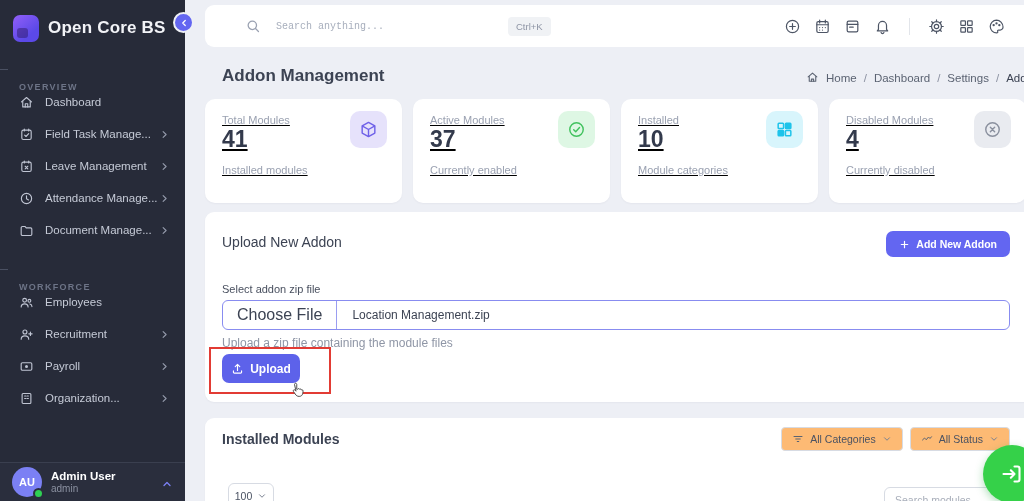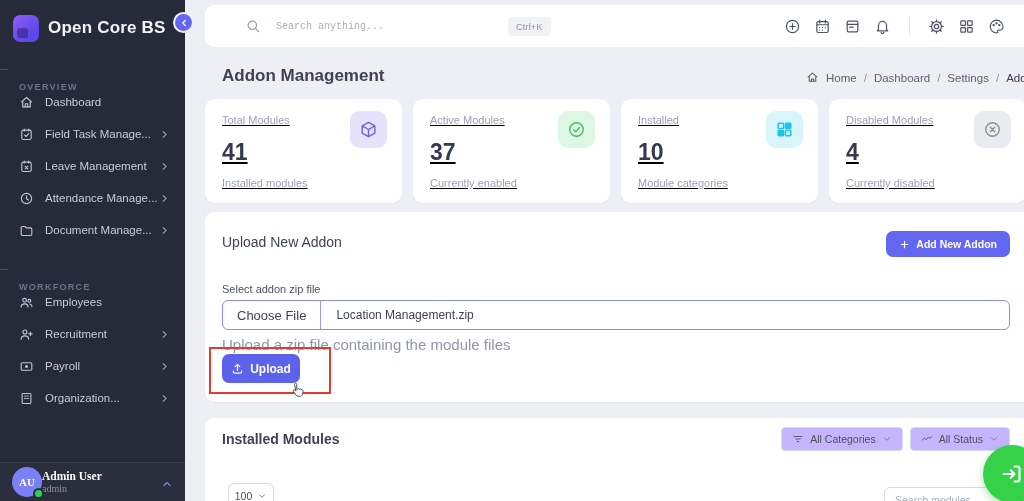--- a/index.html
+++ b/index.html
@@ -17,21 +17,21 @@
   .section-row { position:relative; margin-top:17px; padding-left:19px; height:11px; display:flex; align-items:center; }
   .section-row .dash { position:absolute; left:0; top:50%; width:8px; height:1px; background:#4a5062; }
   .section-label { font-size:9px; letter-spacing:1.3px; color:#6d7487; font-weight:bold;margin-top:36px; }
   .nav { margin-top:12px; }
   .nav-item { display:flex; align-items:center; height:32px; padding:0 15px 0 19px; color:#c6cbd7; cursor:pointer; }
   .nav-ic { width:15px; height:15px; margin-right:11px; flex:0 0 auto; color:#c0c5d3; }
   .nav-ic svg { width:100%; height:100%; display:block; }
   .nav-label { flex:1; font-size:11.5px; white-space:nowrap; overflow:hidden; }
   .nav-chev { width:11px; height:11px; color:#959bac; }
   .nav-chev svg { width:100%; height:100%; display:block; }
-  .user-footer { position:absolute; left:0; bottom:0; width:185px; height:39px; background:#2a2e3d; border-top:1px solid #3a3f4f; display:flex; align-items:center; padding:0 12px; gap:0; z-index:4;font-family:Liberation Serif, serif; }
+  .user-footer { position:absolute; left:0; bottom:0; width:185px; height:39px; background:#2a2e3d; border-top:1px solid #3a3f4f; display:flex; align-items:center; padding:0 12px; gap:9px; z-index:4; }
   .avatar { position:relative; width:30px; height:30px; border-radius:50%; background:#7b80f4; color:#fff; font-size:11px; font-weight:bold; display:flex; align-items:center; justify-content:center; flex:0 0 auto; }
   .avatar .dot { position:absolute; right:-2px; bottom:-2px; width:11px; height:11px; border-radius:50%; background:#2fd153; border:2px solid #2a2e3d; }
   .user-meta { flex:1; line-height:1.15; }
   .user-name { font-size:11.5px; font-weight:bold; color:#fff; }
   .user-role { font-size:10px; color:#8b91a1; }
   .user-chev { width:12px; height:12px; color:#7b80f4; cursor:pointer; }
   .user-chev svg { width:100%; height:100%; }
 
   
   .topbar { position:absolute; left:205px; top:5px; width:830px; height:42px; background:#fff; border-radius:9px; display:flex; align-items:center; padding:0 30px 0 40px; z-index:1; }
@@ -56,45 +56,45 @@
   
   .stats { position:absolute; left:205px; top:99px; display:flex; gap:11px; }
   .stat { width:197px; height:104px; background:#fff; border-radius:10px; padding:15px 17px; position:relative; box-shadow:0 1px 2px rgba(25,30,60,.04);text-decoration:underline; }
   .stat-label { font-size:11px; color:#9aa1b1; }
   .stat-ic { position:absolute; top:12px; right:15px; width:37px; height:37px; border-radius:10px; display:flex; align-items:center; justify-content:center; }
   .stat-ic svg { width:19px; height:19px; }
   .s1 .stat-ic { background:#e6e2fb; color:#6f61e8; }
   .s2 .stat-ic { background:#def7e4; color:#41c25e; }
   .s3 .stat-ic { background:#d8f5fc; color:#1ec3ea; }
   .s4 .stat-ic { background:#e9ebf0; color:#8a909e; }
-  .stat-value { font-size:23px; font-weight:bold; color:#333a4c; margin-top:13px; }
+  .stat-value { font-size:23px; font-weight:bold; color:#333a4c; }
   .stat-sub { font-size:11px; color:#9aa1b1; margin-top:11px; }
 
   
   .upload-card { position:absolute; left:205px; top:212px; width:830px; height:190px; background:#fff; border-radius:9px; box-shadow:0 1px 2px rgba(25,30,60,.04); }
   .upload-title { position:absolute; left:17px; top:22px; font-size:14px; font-weight:normal; color:#3c4353; }
   .add-btn { position:absolute; right:25px; top:19px; height:26px; background:#6366f1; border:none; border-radius:7px; color:#fff; font-size:10.5px; font-weight:bold; font-family:"Liberation Sans",sans-serif; display:flex; align-items:center; gap:6px; padding:0 13px; cursor:pointer; }
   .add-btn svg { width:11px; height:11px; }
   .field-label { position:absolute; left:17px; top:71px; font-size:11px; color:#49505f; }
   .file-input { position:absolute; left:17px; top:88px; width:788px; height:30px; border:1.4px solid #888cf0; border-radius:6px; background:#fff; display:flex; align-items:center; cursor:pointer; }
-  .choose { height:100%; display:flex; align-items:center; padding:0 14px; font-size:13px; color:#3c4353; border-right:1.4px solid #9a9df1; }
+  .choose { height:100%; display:flex; align-items:center; padding:0 14px; font-size:16px; color:#3c4353; border-right:1.4px solid #9a9df1; }
   .file-name { padding:0 15px; font-size:12px; color:#3c4353; }
-  .helper { position:absolute; left:17px; top:124px; font-size:15px; color:#8f96a6; }
+  .helper { position:absolute; left:17px; top:124px; font-size:12px; color:#8f96a6; }
   .upload-btn { position:absolute; left:17px; top:142px; width:78px; height:29px; background:#5d62ea; border:none; border-radius:7px; color:#fff; font-size:12px; font-weight:bold; font-family:"Liberation Sans",sans-serif; display:flex; align-items:center; justify-content:center; gap:6px; cursor:pointer; }
   .upload-btn svg { width:13px; height:13px; }
 
   
   .red-annotation { position:absolute; left:209px; top:347px; width:122px; height:47px; border:2.5px solid #e23b34; z-index:6; pointer-events:none; }
   .cursor-hand { position:absolute; left:287px; top:381px; width:18px; height:18px; z-index:7; pointer-events:none; }
 
   
   .modules-card { position:absolute; left:205px; top:418px; width:830px; height:110px; background:#fff; border-radius:9px; box-shadow:0 1px 2px rgba(25,30,60,.04); }
   .mod-title { position:absolute; left:17px; top:13px; font-size:14px; font-weight:bold; color:#3c4353; }
   .filters { position:absolute; right:25px; top:9px; display:flex; gap:7px; }
-  .drop { height:24px; border:1px solid #d7dbe3; border-radius:4px; background:#c4b5fd; display:flex; align-items:center; gap:6px; padding:0 10px; font-size:10.5px; color:#4a5262; cursor:pointer; }
+  .drop { height:24px; border:1px solid #d7dbe3; border-radius:4px; background:#fdba74; display:flex; align-items:center; gap:6px; padding:0 10px; font-size:10.5px; color:#4a5262; cursor:pointer; }
   .drop-ic { width:12px; height:12px; color:#5a6372; }
   .drop-ic svg, .drop-chev svg { width:100%; height:100%; display:block; }
   .drop-chev { width:10px; height:10px; color:#7b8292; }
   .page-size { position:absolute; left:23px; top:65px; width:46px; height:26px; border:1px solid #d7dbe3; border-radius:6px; background:#fff; display:flex; align-items:center; justify-content:center; gap:5px; font-size:10.5px; color:#4a5262; cursor:pointer; }
   .mod-search { position:absolute; left:679px; top:69px; width:128px; height:26px; border:1px solid #d7dbe3; border-radius:6px; background:#fff; padding:0 10px; font-size:10.5px; color:#4a5262; font-family:"Liberation Sans",sans-serif; outline:none; }
   .mod-search::placeholder { color:#a8aeba; }
 
   
   .fab { position:absolute; left:983px; top:445px; width:58px; height:58px; border-radius:50%; background:#35d149; border:none; display:flex; align-items:center; justify-content:center; color:#fff; cursor:pointer; z-index:8; box-shadow:0 3px 8px rgba(30,160,60,.35); }
   .fab svg { width:24px; height:24px; }

